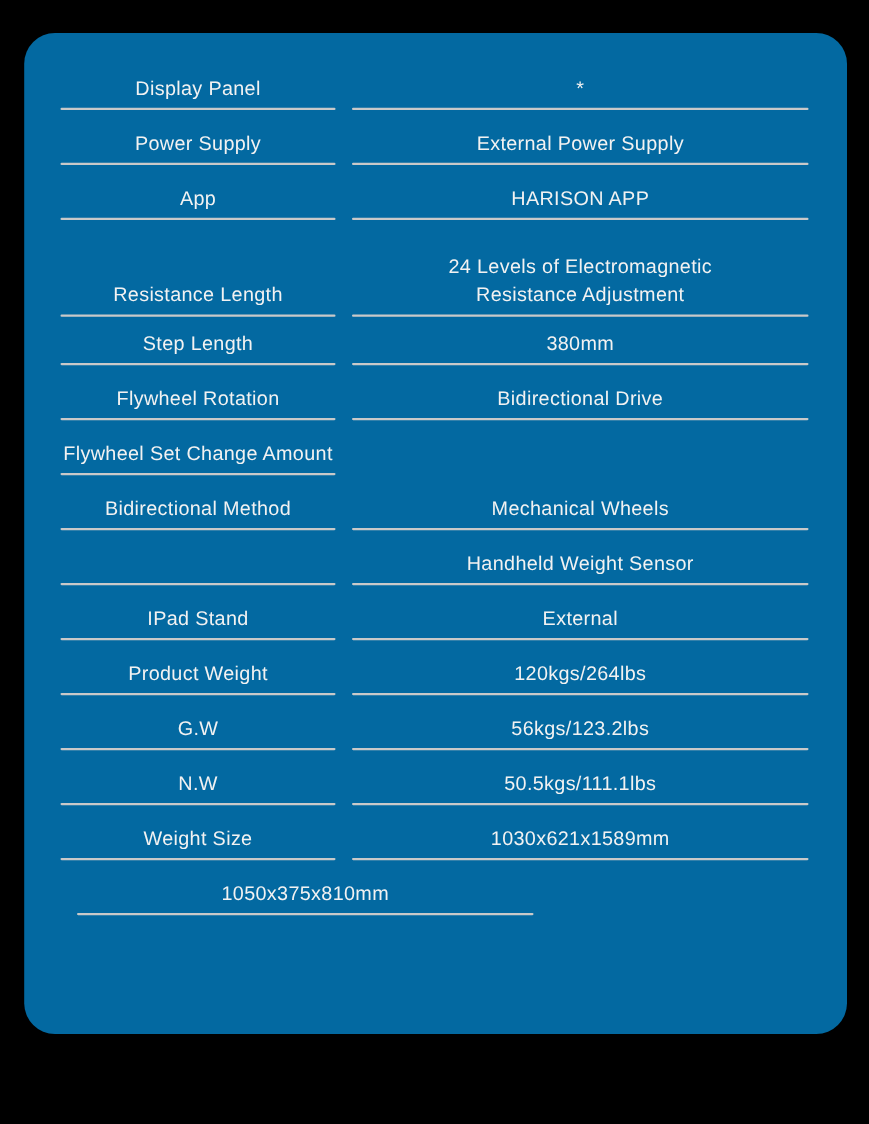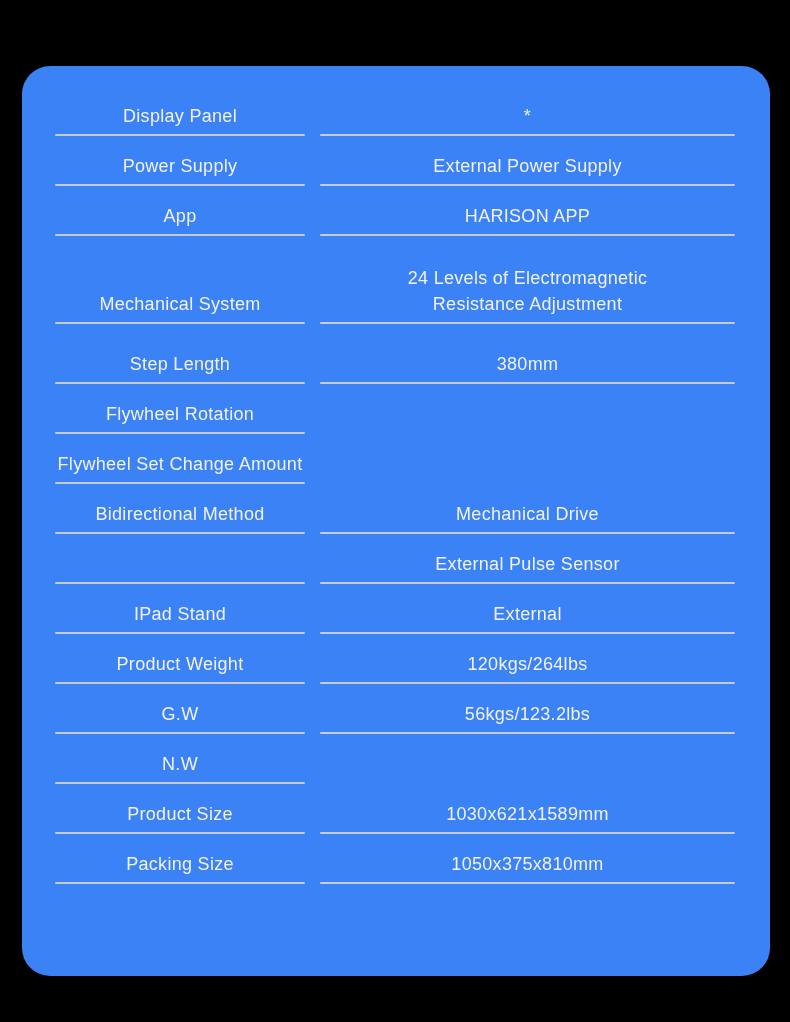--- a/index.html
+++ b/index.html
@@ -13,32 +13,31 @@
     position: relative;
     font-family: "Liberation Sans", sans-serif;
     overflow: hidden;
   }
   .spec-card {
     position: absolute;
     left: 22px;
     top: 30px;
     width: 748px;
     height: 910px;
-    background: #3b82f6;
+    background: #0369a1;
     border-radius: 28px;
     box-sizing: border-box;
     padding: 20px 35px 0 33px;
-    margin-top: 36px;
   }
   .spec-row {
     display: flex;
     height: 50px;
   }
   .spec-row.row-tall { height: 88px; }
-  .spec-row.row-gap  { height: 60px; }
+  .spec-row.row-gap  { height: 44px; }
   .cell {
     display: flex;
     flex-direction: column;
     align-items: center;
     justify-content: flex-end;
   }
   .cell-label { width: 250px; }
   .cell-spacer { width: 15px; }
   .cell-value { width: 415px; }
   .cell-text {
@@ -95,21 +94,21 @@
     </div>
     <div class="cell-spacer"></div>
     <div class="cell cell-value">
       <div class="cell-text">HARISON APP</div>
       <div class="divider"></div>
     </div>
   </div>
 
   <div class="spec-row row-tall">
     <div class="cell cell-label">
-      <div class="cell-text">Mechanical System</div>
+      <div class="cell-text">Resistance Length</div>
       <div class="divider"></div>
     </div>
     <div class="cell-spacer"></div>
     <div class="cell cell-value">
       <div class="cell-text">24 Levels of Electromagnetic
 Resistance Adjustment</div>
       <div class="divider"></div>
     </div>
   </div>
 
@@ -124,49 +123,53 @@
       <div class="divider"></div>
     </div>
   </div>
 
   <div class="spec-row">
     <div class="cell cell-label">
       <div class="cell-text">Flywheel Rotation</div>
       <div class="divider"></div>
     </div>
     <div class="cell-spacer"></div>
+    <div class="cell cell-value">
+      <div class="cell-text">Bidirectional Drive</div>
+      <div class="divider"></div>
+    </div>
   </div>
 
   <div class="spec-row">
     <div class="cell cell-label">
       <div class="cell-text">Flywheel Set Change Amount</div>
       <div class="divider"></div>
     </div>
     <div class="cell-spacer"></div>
   </div>
 
   <div class="spec-row">
     <div class="cell cell-label">
       <div class="cell-text">Bidirectional Method</div>
       <div class="divider"></div>
     </div>
     <div class="cell-spacer"></div>
     <div class="cell cell-value">
-      <div class="cell-text">Mechanical Drive</div>
-      <div class="divider"></div>
-    </div>
-  </div>
-
-  <div class="spec-row">
-    <div class="cell cell-label">
-      <div class="divider"></div>
-    </div>
-    <div class="cell-spacer"></div>
-    <div class="cell cell-value">
-      <div class="cell-text">External Pulse Sensor</div>
+      <div class="cell-text">Mechanical Wheels</div>
+      <div class="divider"></div>
+    </div>
+  </div>
+
+  <div class="spec-row">
+    <div class="cell cell-label">
+      <div class="divider"></div>
+    </div>
+    <div class="cell-spacer"></div>
+    <div class="cell cell-value">
+      <div class="cell-text">Handheld Weight Sensor</div>
       <div class="divider"></div>
     </div>
   </div>
 
   <div class="spec-row">
     <div class="cell cell-label">
       <div class="cell-text">IPad Stand</div>
       <div class="divider"></div>
     </div>
     <div class="cell-spacer"></div>
@@ -200,39 +203,39 @@
       <div class="divider"></div>
     </div>
   </div>
 
   <div class="spec-row">
     <div class="cell cell-label">
       <div class="cell-text">N.W</div>
       <div class="divider"></div>
     </div>
     <div class="cell-spacer"></div>
-  </div>
-
-  <div class="spec-row">
-    <div class="cell cell-label">
-      <div class="cell-text">Product Size</div>
+    <div class="cell cell-value">
+      <div class="cell-text">50.5kgs/111.1lbs</div>
+      <div class="divider"></div>
+    </div>
+  </div>
+
+  <div class="spec-row">
+    <div class="cell cell-label">
+      <div class="cell-text">Weight Size</div>
       <div class="divider"></div>
     </div>
     <div class="cell-spacer"></div>
     <div class="cell cell-value">
       <div class="cell-text">1030x621x1589mm</div>
       <div class="divider"></div>
     </div>
   </div>
 
   <div class="spec-row">
-    <div class="cell cell-label">
-      <div class="cell-text">Packing Size</div>
-      <div class="divider"></div>
-    </div>
     <div class="cell-spacer"></div>
     <div class="cell cell-value">
       <div class="cell-text">1050x375x810mm</div>
       <div class="divider"></div>
     </div>
   </div>
 
 </div>
 
 </body></html>

